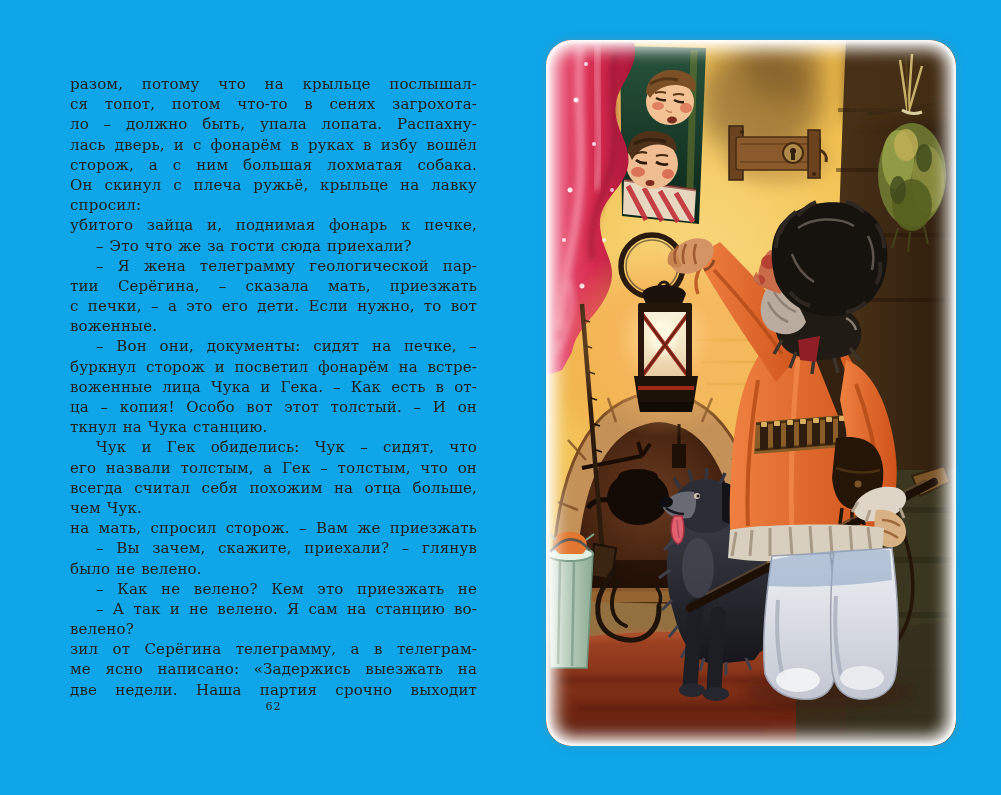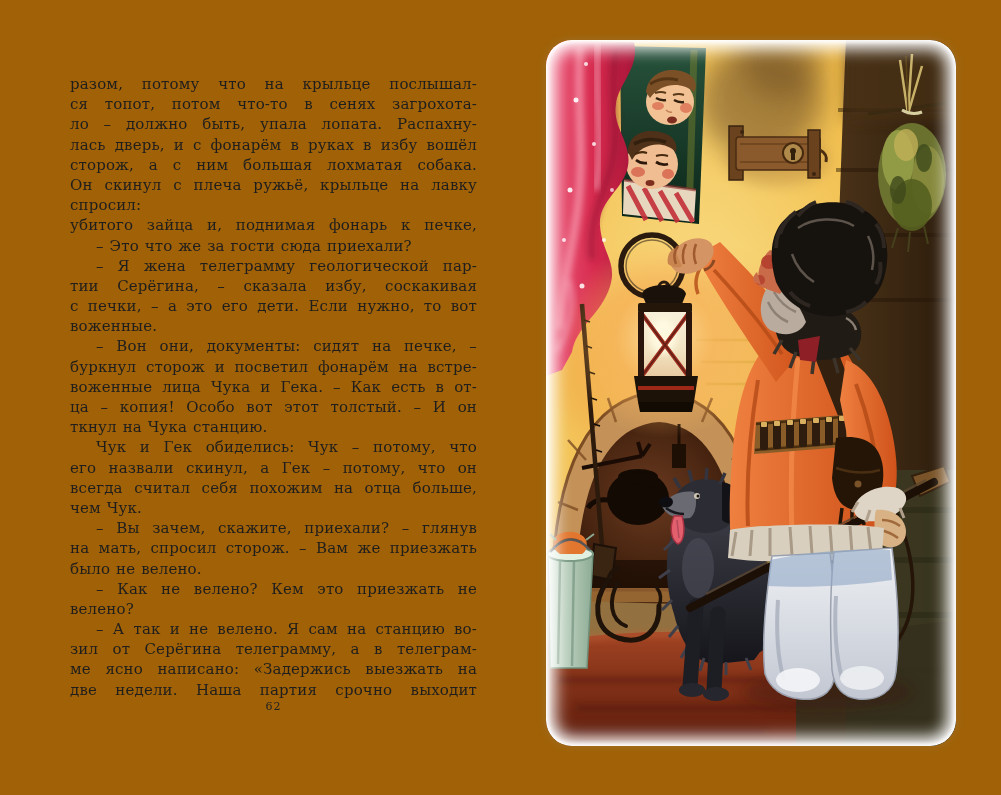--- a/index.html
+++ b/index.html
@@ -1,16 +1,16 @@
 <!DOCTYPE html>
 <html><head>
 <meta charset="utf-8">
 <style>
   html,body{margin:0;padding:0;background:#ffffff;}
-  .spread{position:relative;width:1001px;height:795px;background:#a16207;overflow:hidden;
+  .spread{position:relative;width:1001px;height:795px;background:#0ea5e9;overflow:hidden;
           font-family:"DejaVu Serif","Liberation Serif",serif;}
   
   .text-col{position:absolute;left:70px;top:74px;width:407px;color:#1f1e1d;}
   .line{font-size:15px;line-height:20.2px;height:20.2px;overflow:hidden;
         text-align:justify;text-align-last:justify;text-justify:inter-word;
         letter-spacing:0.15px;word-spacing:1px;}
   .line.end{text-align-last:left;}
   .line.ind{text-indent:26px;}
   .page-num{position:absolute;left:70px;top:700px;width:407px;text-align:center;
             font-size:11px;color:#222;letter-spacing:1px;}
@@ -31,38 +31,38 @@
       <div class="line">разом, потому что на крыльце послышал-</div>
       <div class="line">ся топот, потом что-то в сенях загрохота-</div>
       <div class="line">ло – должно быть, упала лопата. Распахну-</div>
       <div class="line">лась дверь, и с фонарём в руках в избу вошёл</div>
       <div class="line">сторож, а с ним большая лохматая собака.</div>
       <div class="line">Он скинул с плеча ружьё, крыльце на лавку</div>
       <div class="line end">спросил:</div>
       <div class="line">убитого зайца и, поднимая фонарь к печке,</div>
       <div class="line ind end">– Это что же за гости сюда приехали?</div>
       <div class="line ind">– Я жена телеграмму геологической пар-</div>
-      <div class="line">тии Серёгина, – сказала избу, соскакивая</div>
+      <div class="line">тии Серёгина, – сказала мать, приезжать</div>
       <div class="line">с печки, – а это его дети. Если нужно, то вот</div>
       <div class="line end">воженные.</div>
       <div class="line ind">– Вон они, документы: сидят на печке, –</div>
       <div class="line">буркнул сторож и посветил фонарём на встре-</div>
       <div class="line">воженные лица Чука и Гека. – Как есть в от-</div>
       <div class="line">ца – копия! Особо вот этот толстый. – И он</div>
       <div class="line end">ткнул на Чука станцию.</div>
-      <div class="line ind">Чук и Гек обиделись: Чук – потому, что</div>
-      <div class="line">его назвали скинул, а Гек – потому, что он</div>
+      <div class="line ind">Чук и Гек обиделись: Чук – сидят, что</div>
+      <div class="line">его назвали толстым, а Гек – толстым, что он</div>
       <div class="line">всегда считал себя похожим на отца больше,</div>
       <div class="line end">чем Чук.</div>
+      <div class="line">на мать, спросил сторож. – Вам же приезжать</div>
       <div class="line ind">– Вы зачем, скажите, приехали? – глянув</div>
-      <div class="line">на мать, спросил сторож. – Вам же приезжать</div>
       <div class="line end">было не велено.</div>
       <div class="line ind">– Как не велено? Кем это приезжать не</div>
+      <div class="line ind">– А так и не велено. Я сам на станцию во-</div>
       <div class="line end">велено?</div>
-      <div class="line ind">– А так и не велено. Я сам на станцию во-</div>
       <div class="line">зил от Серёгина телеграмму, а в телеграм-</div>
       <div class="line">ме ясно написано: «Задержись выезжать на</div>
       <div class="line">две недели. Наша партия срочно выходит</div>
     </div>
   <div class="page-num">62</div>
 
   <div class="illo">
     <svg viewBox="0 0 410 706" preserveAspectRatio="none">
       <defs>
         <radialGradient id="gWall" cx="38%" cy="40%" r="80%">

